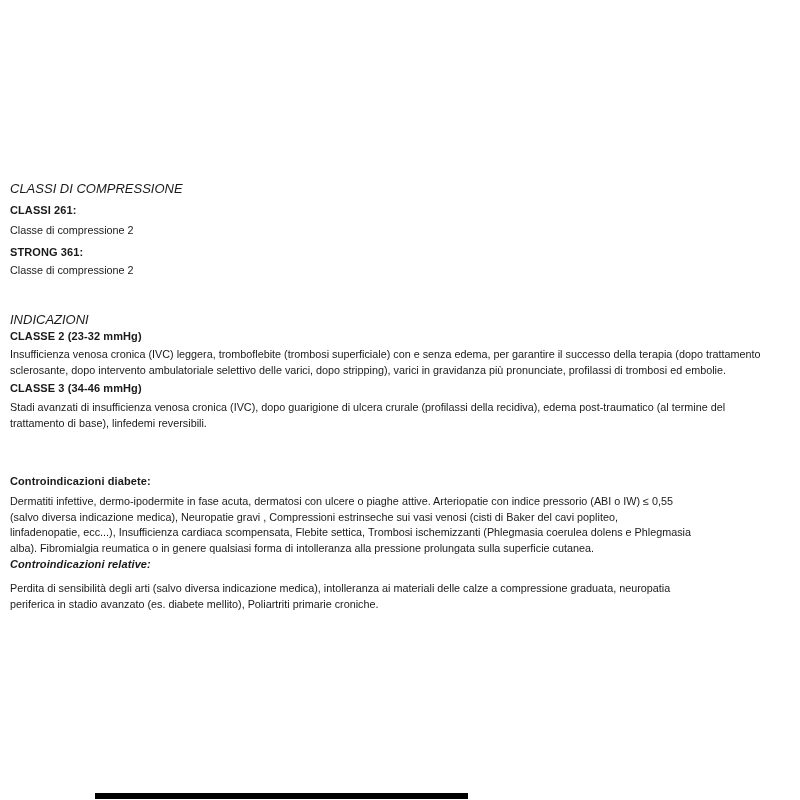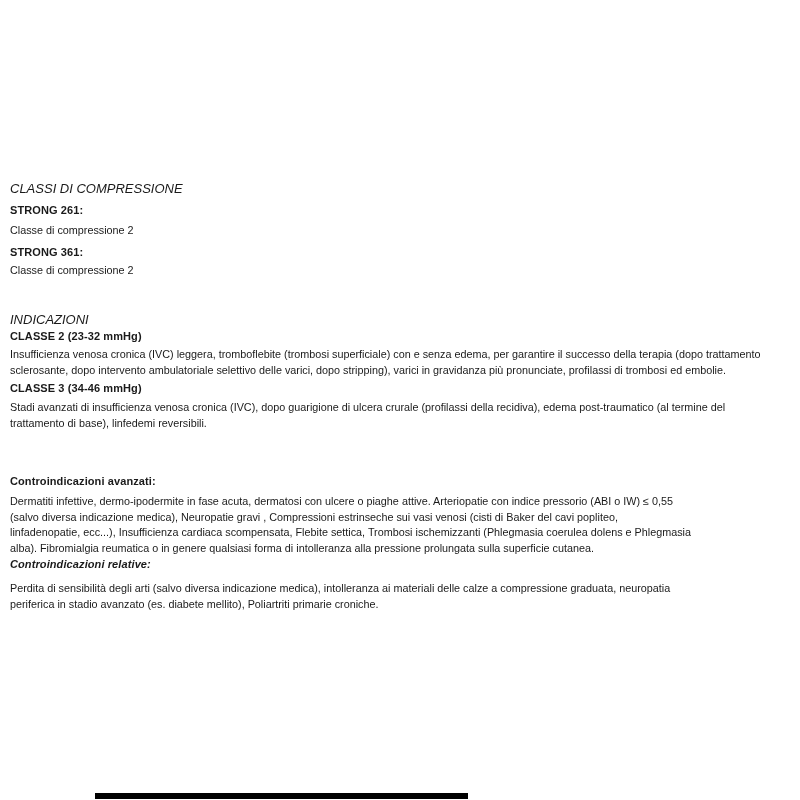--- a/index.html
+++ b/index.html
@@ -60,38 +60,38 @@
     background: #000000;
   }
 </style>
 </head>
 <body>
 
 <div class="doc">
 
   <div class="em-title mb7">CLASSI DI COMPRESSIONE</div>
 
-  <div class="bold-heading mb5">STRONG 261:</div>
+  <div class="bold-heading mb5">CLASSI 261:</div>
   <div class="plain-line mb7">Classe di compressione 2</div>
 
   <div class="bold-heading mb3">STRONG 361:</div>
   <div class="plain-line mb34">Classe di compressione 2</div>
 
   <div class="em-title mb2">INDICAZIONI</div>
 
   <div class="bold-heading mb3">CLASSE 2 (23-32 mmHg)</div>
   <div class="para mb3">Insufficienza venosa cronica (IVC) leggera, tromboflebite (trombosi superficiale) con e senza edema, per garantire il successo della terapia (dopo trattamento
 sclerosante, dopo intervento ambulatoriale selettivo delle varici, dopo stripping), varici in gravidanza più pronunciate, profilassi di trombosi ed embolie.</div>
 
   <div class="bold-heading mb4">CLASSE 3 (34-46 mmHg)</div>
   <div class="para mb27">Stadi avanzati di insufficienza venosa cronica (IVC), dopo guarigione di ulcera crurale (profilassi della recidiva), edema post-traumatico (al termine del
 trattamento di base), linfedemi reversibili.</div>
 
 
-  <div class="bold-heading mb5">Controindicazioni avanzati:</div>
+  <div class="bold-heading mb5">Controindicazioni diabete:</div>
   <div class="para mb1">Dermatiti infettive, dermo-ipodermite in fase acuta, dermatosi con ulcere o piaghe attive. Arteriopatie con indice pressorio (ABI o IW) ≤ 0,55
 (salvo diversa indicazione medica), Neuropatie gravi , Compressioni estrinseche sui vasi venosi (cisti di Baker del cavi popliteo,
 linfadenopatie, ecc...), Insufficienza cardiaca scompensata, Flebite settica, Trombosi ischemizzanti (Phlegmasia coerulea dolens e Phlegmasia
 alba). Fibromialgia reumatica o in genere qualsiasi forma di intolleranza alla pressione prolungata sulla superficie cutanea.</div>
 
   <div class="bold-heading mb9">Controindicazioni relative:</div>
   <div class="para">Perdita di sensibilità degli arti (salvo diversa indicazione medica), intolleranza ai materiali delle calze a compressione graduata, neuropatia
 periferica in stadio avanzato (es. diabete mellito), Poliartriti primarie croniche.</div>
 
 </div>

